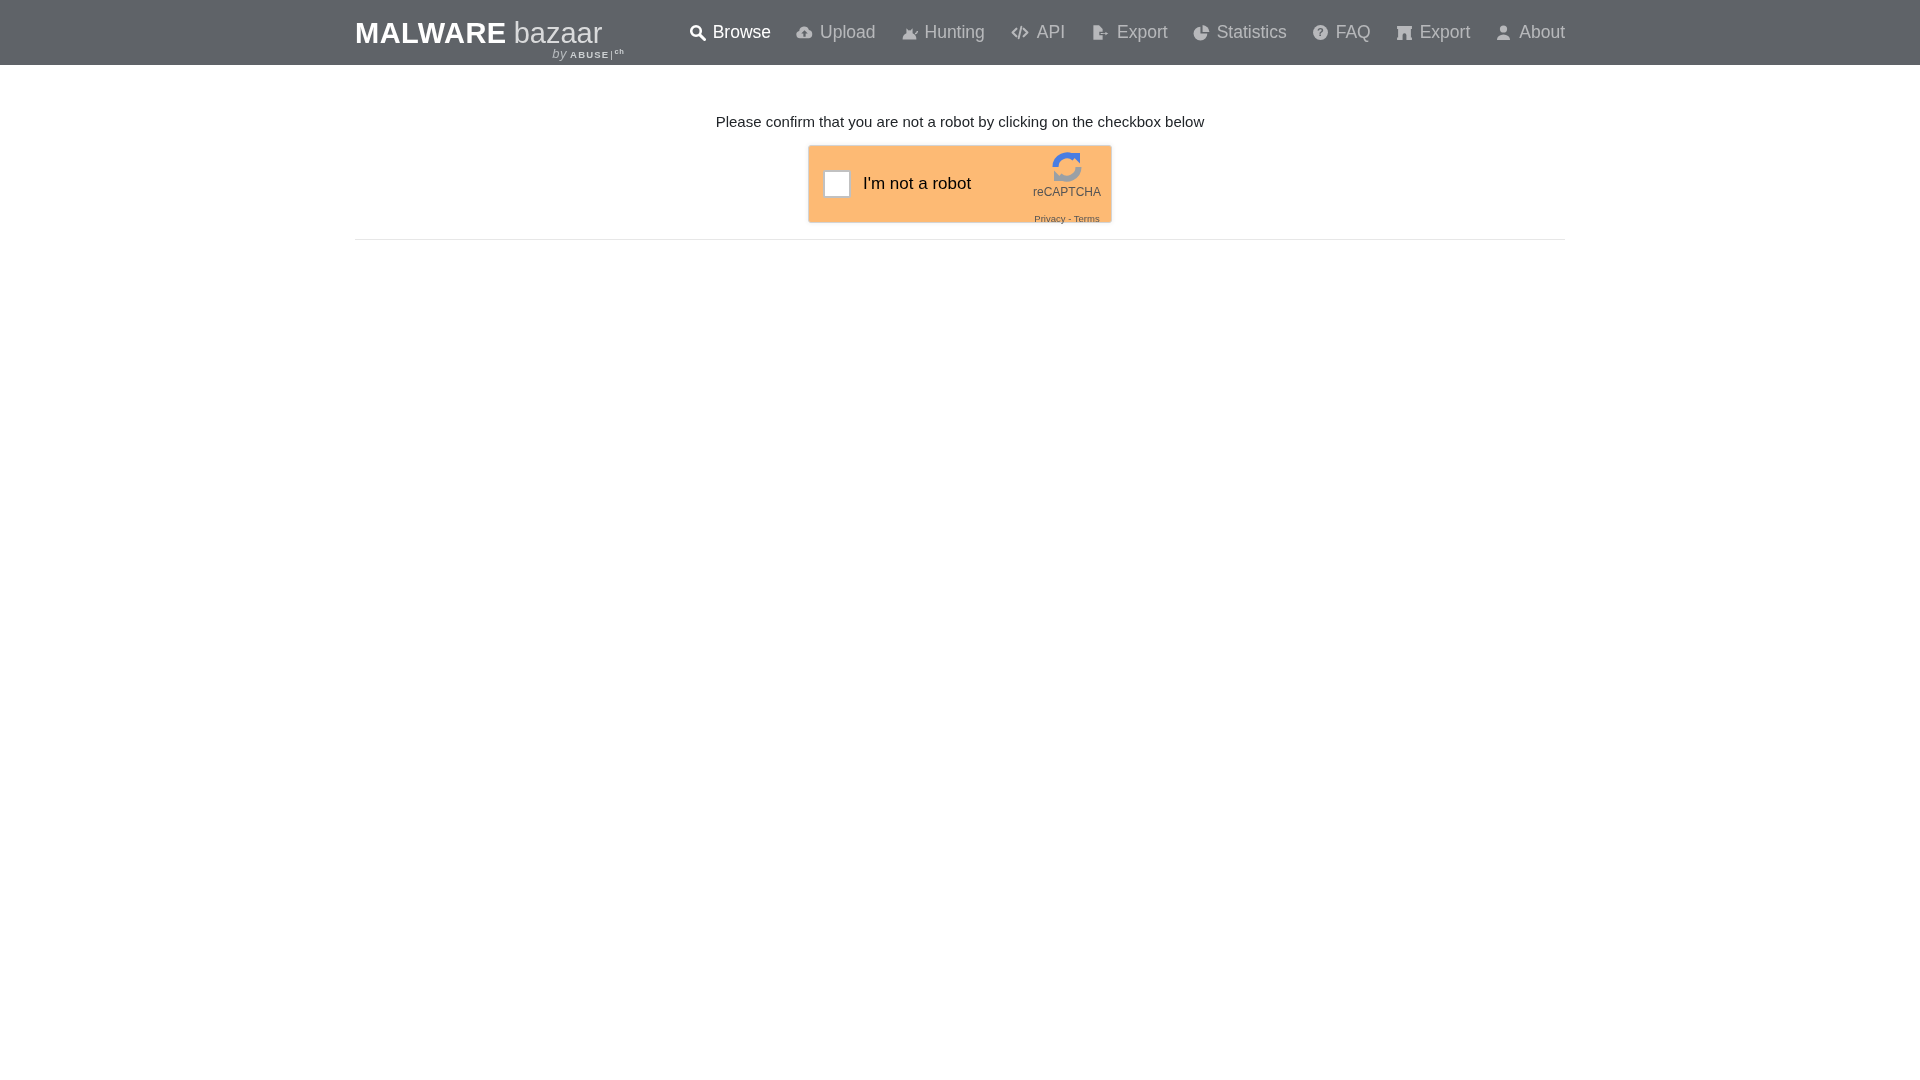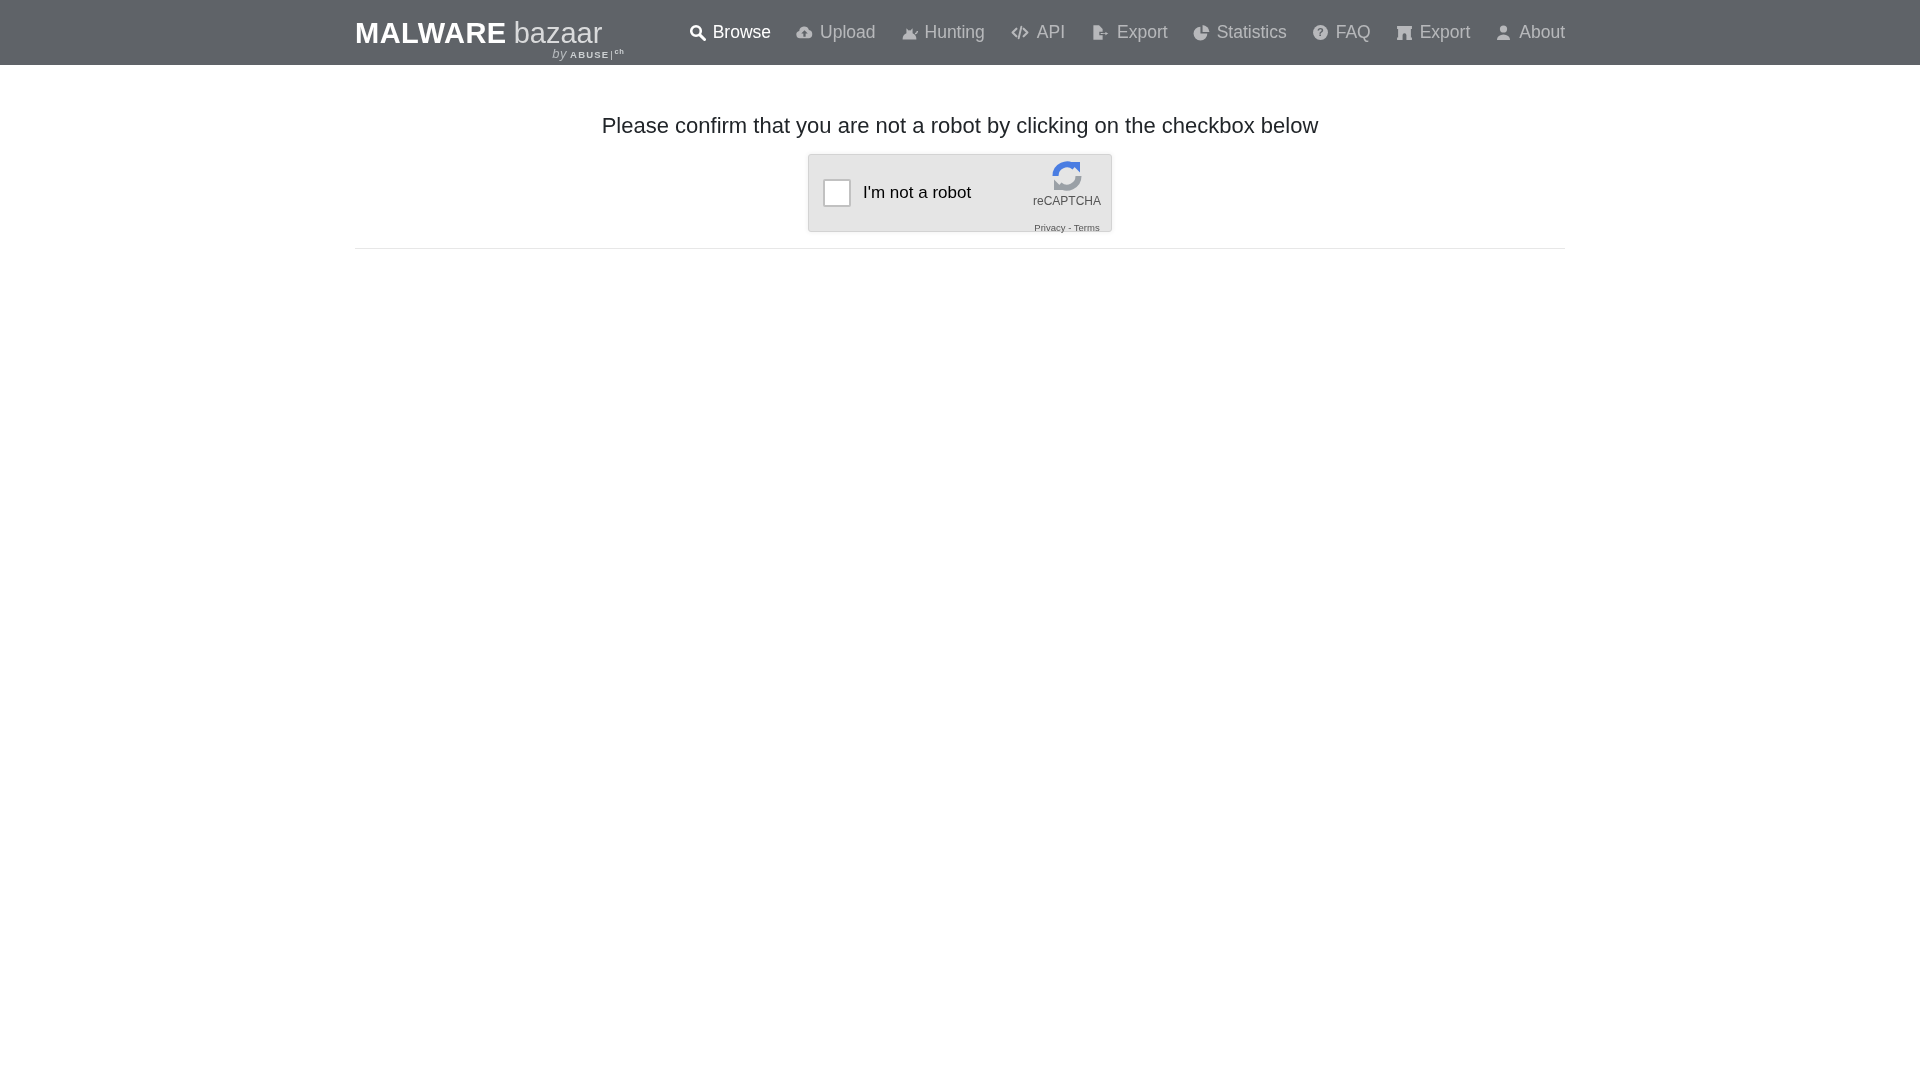--- a/index.html
+++ b/index.html
@@ -36,26 +36,26 @@
   }
   .nav-item.active { color: #ffffff; }
   .nav-item svg { width: 17px; height: 17px; flex: none; }
   .nav-item svg.wide { width: 20px; }
 
   
   .page-title {
     font-size: 37px; font-weight: 400; color: #212529;
     margin: 45px 0 0 0; line-height: 1.2;
   }
-  .instruction { text-align: center; font-size: 22px; margin: 48px 0 0 0; color: #212529; }
+  .instruction { text-align: center; font-size: 15px; margin: 48px 0 0 0; color: #212529; }
 
   .captcha-row { display: flex; justify-content: center; margin-top: 15px; }
   .recaptcha {
     width: 304px; height: 78px;
-    background: #e5e5e5;
+    background: #fdba74;
     border: 1px solid #d3d3d3;
     border-radius: 3px;
     box-shadow: 0 0 4px 1px rgba(0,0,0,0.05);
     display: flex; align-items: center;
   }
   .rc-checkbox {
     width: 28px; height: 28px; flex: none;
     background: #ffffff;
     border: 2px solid #c1c1c1;
     border-radius: 2px;

